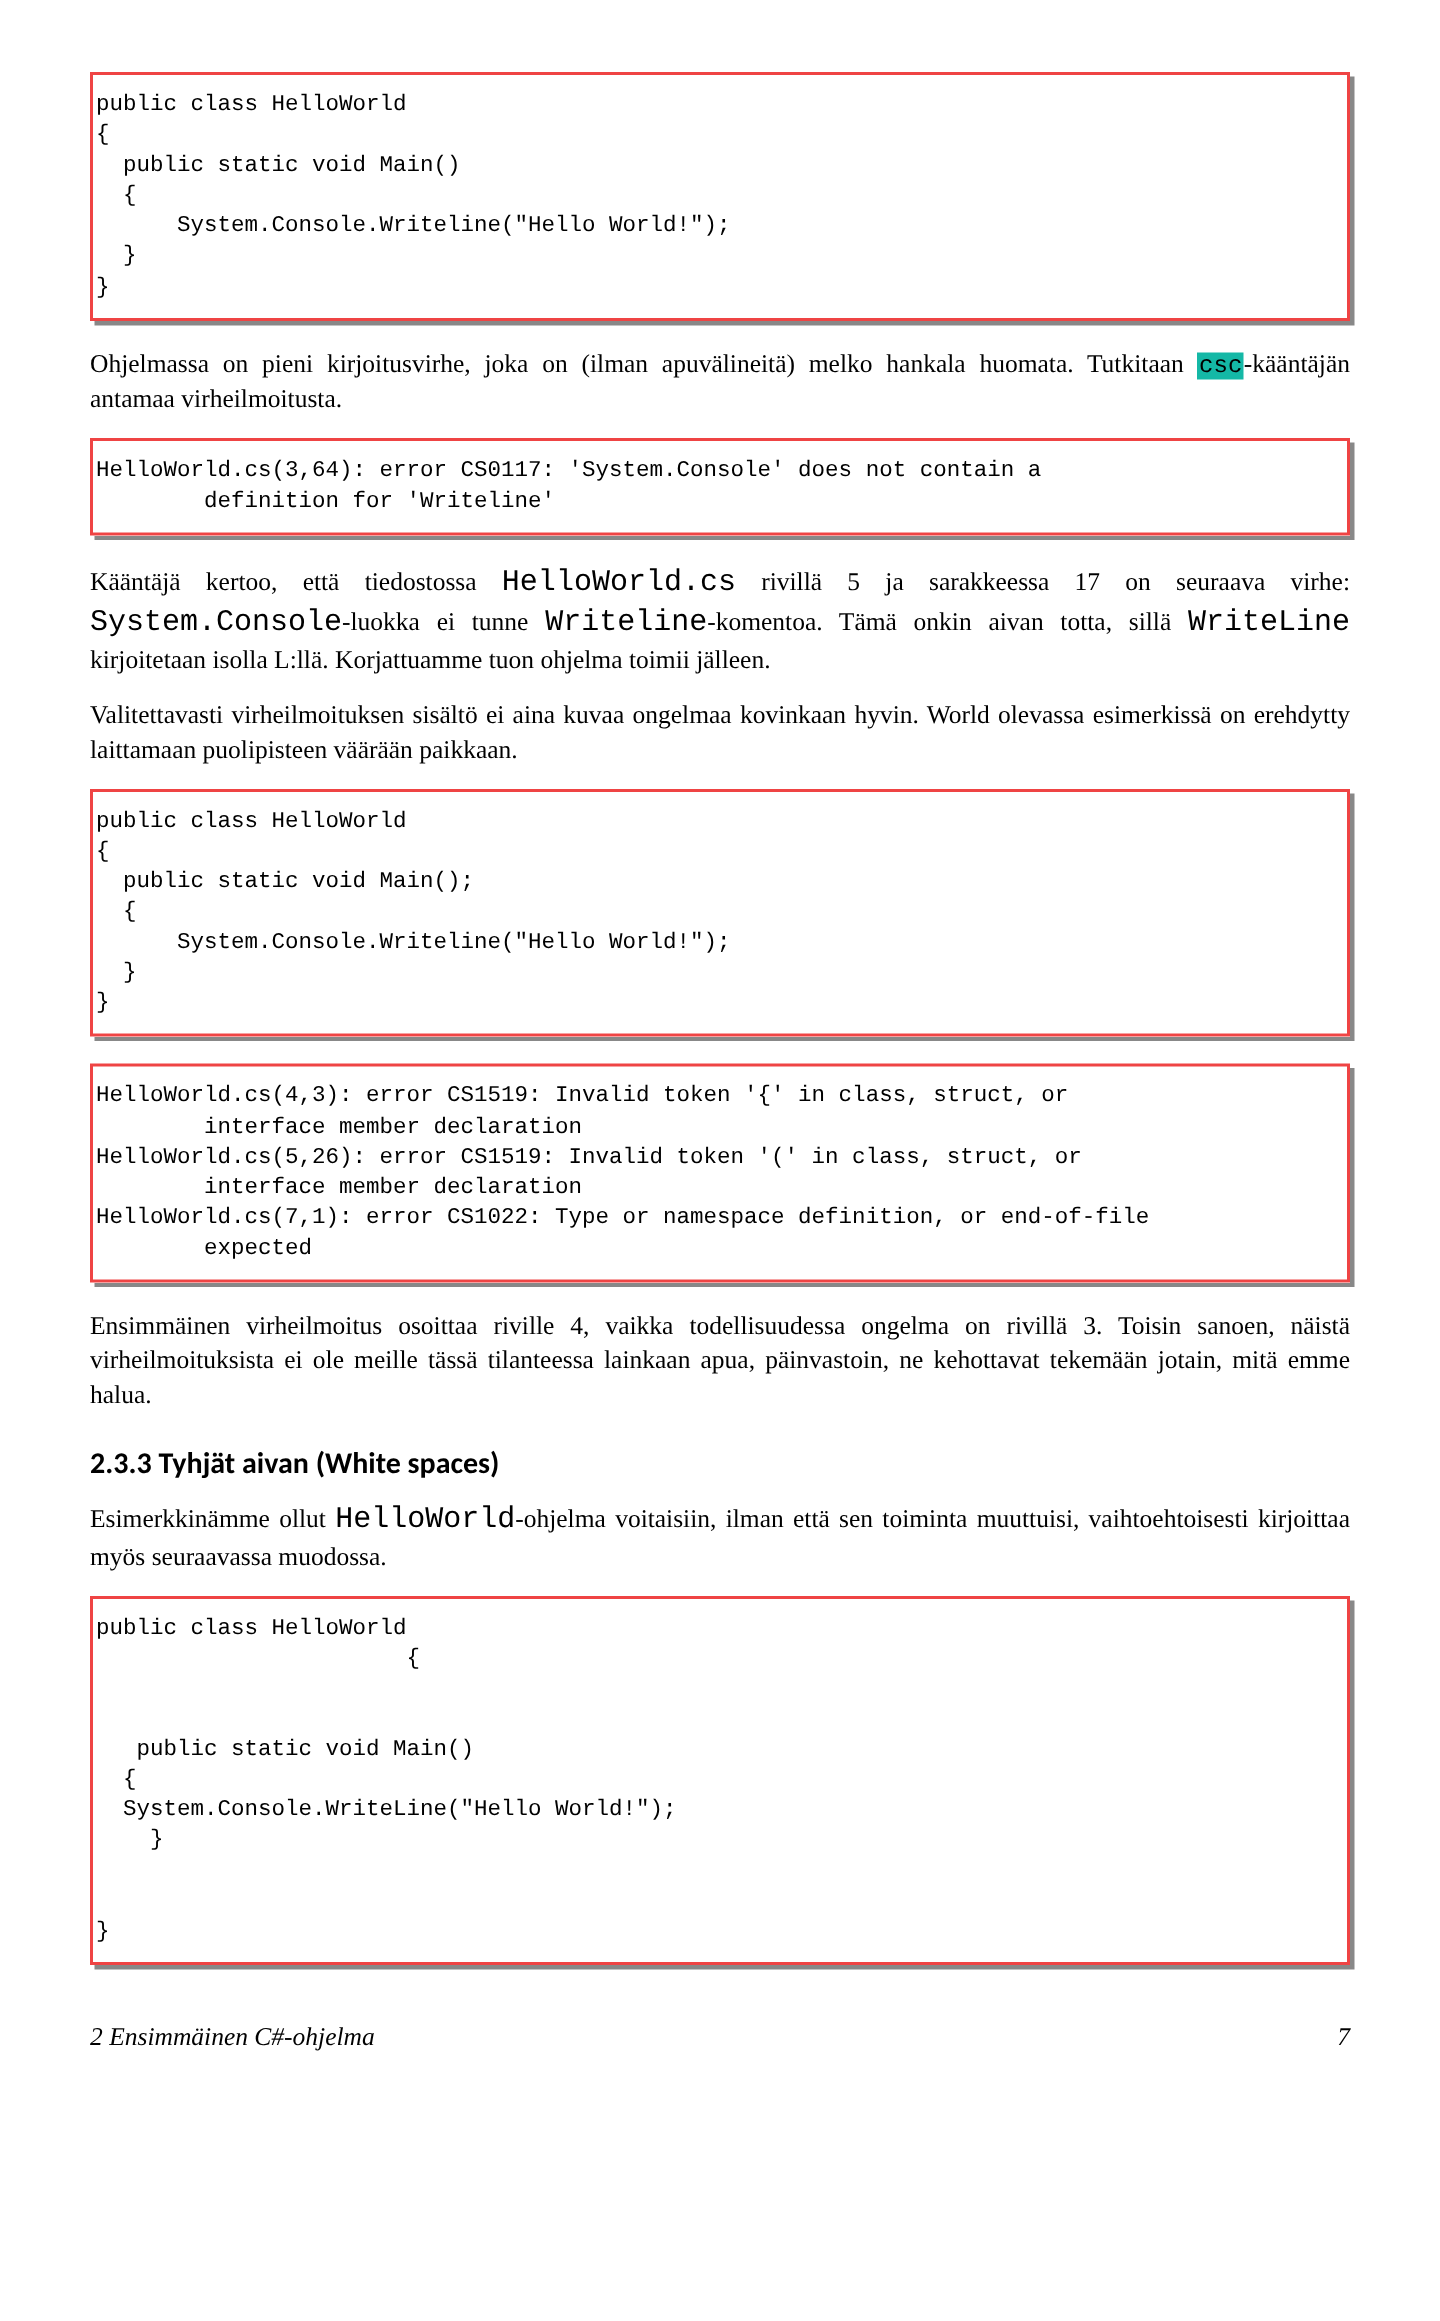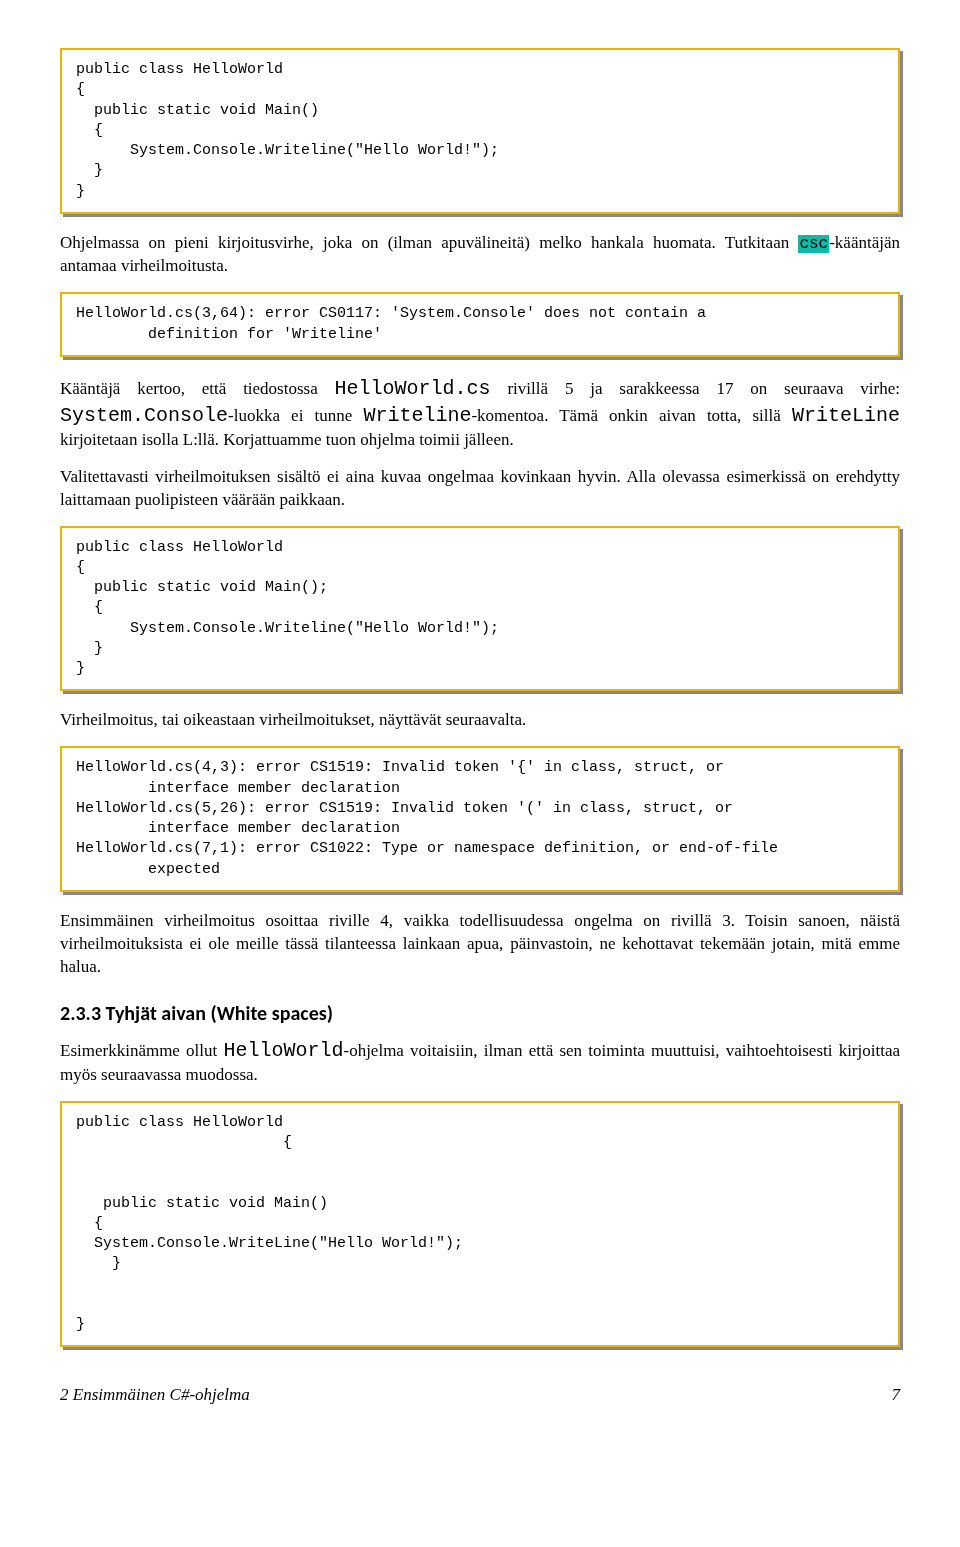--- a/index.html
+++ b/index.html
@@ -8,23 +8,23 @@
     background: #fff;
     font-family: "Times New Roman", Times, serif;
     color: #000;
     width: 960px;
   }
   .page {
     padding: 40px 60px 30px 60px;
     box-sizing: border-box;
   }
   .code-block {
-    border: 2px solid #eab308;
+    border: 2px solid #ef4444;
     box-shadow: 3px 3px 0 #888;
-    padding: 10px 14px;
+    padding: 10px 2px;
     margin: 8px 0 18px 0;
     font-family: "Courier New", Courier, monospace;
     font-size: 15px;
     line-height: 1.35;
     white-space: pre;
     overflow-x: auto;
   }
   p {
     font-size: 17px;
     line-height: 1.35;
@@ -72,31 +72,30 @@
     <span>Ohjelmassa on pieni kirjoitusvirhe, joka on (ilman apuvälineitä) melko hankala huomata. Tutkitaan </span><span class="mono-bg">csc</span><span>-kääntäjän antamaa virheilmoitusta.</span>
   </p>
 
   <div class="code-block">HelloWorld.cs(3,64): error CS0117: 'System.Console' does not contain a
         definition for 'Writeline'</div>
 
   <p>
     <span>Kääntäjä kertoo, että tiedostossa </span><span class="mono">HelloWorld.cs</span><span> rivillä 5 ja sarakkeessa 17 on seuraava virhe: </span><span class="mono">System.Console</span><span>-luokka ei tunne </span><span class="mono">Writeline</span><span>-komentoa. Tämä onkin aivan totta, sillä </span><span class="mono">WriteLine</span><span> kirjoitetaan isolla L:llä. Korjattuamme tuon ohjelma toimii jälleen.</span>
   </p>
 
-  <p>Valitettavasti virheilmoituksen sisältö ei aina kuvaa ongelmaa kovinkaan hyvin. Alla olevassa esimerkissä on erehdytty laittamaan puolipisteen väärään paikkaan.</p>
+  <p>Valitettavasti virheilmoituksen sisältö ei aina kuvaa ongelmaa kovinkaan hyvin. World olevassa esimerkissä on erehdytty laittamaan puolipisteen väärään paikkaan.</p>
 
   <div class="code-block">public class HelloWorld
 {
   public static void Main();
   {
       System.Console.Writeline("Hello World!");
   }
 }</div>
 
-  <p>Virheilmoitus, tai oikeastaan virheilmoitukset, näyttävät seuraavalta.</p>
 
   <div class="code-block">HelloWorld.cs(4,3): error CS1519: Invalid token '{' in class, struct, or
         interface member declaration
 HelloWorld.cs(5,26): error CS1519: Invalid token '(' in class, struct, or
         interface member declaration
 HelloWorld.cs(7,1): error CS1022: Type or namespace definition, or end-of-file
         expected</div>
 
   <p>Ensimmäinen virheilmoitus osoittaa riville 4, vaikka todellisuudessa ongelma on rivillä 3. Toisin sanoen, näistä virheilmoituksista ei ole meille tässä tilanteessa lainkaan apua, päinvastoin, ne kehottavat tekemään jotain, mitä emme halua.</p>
 

